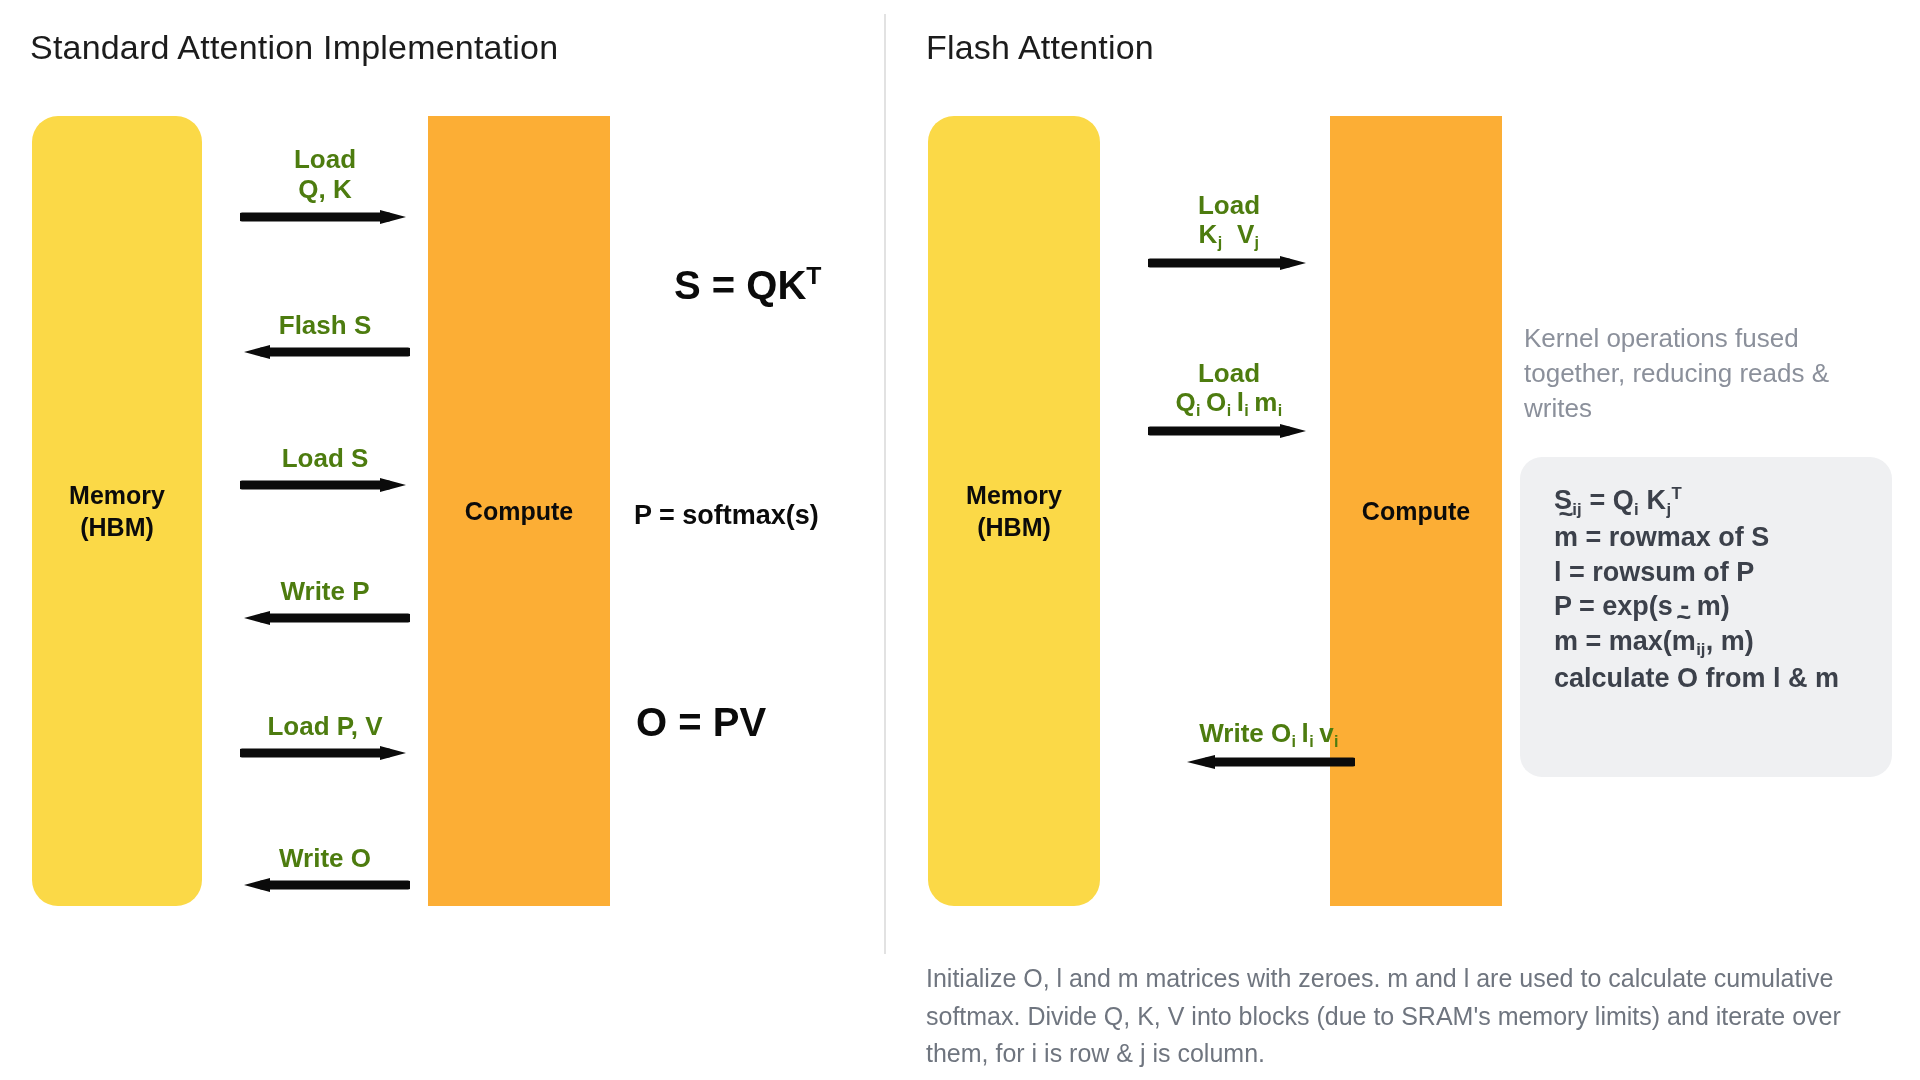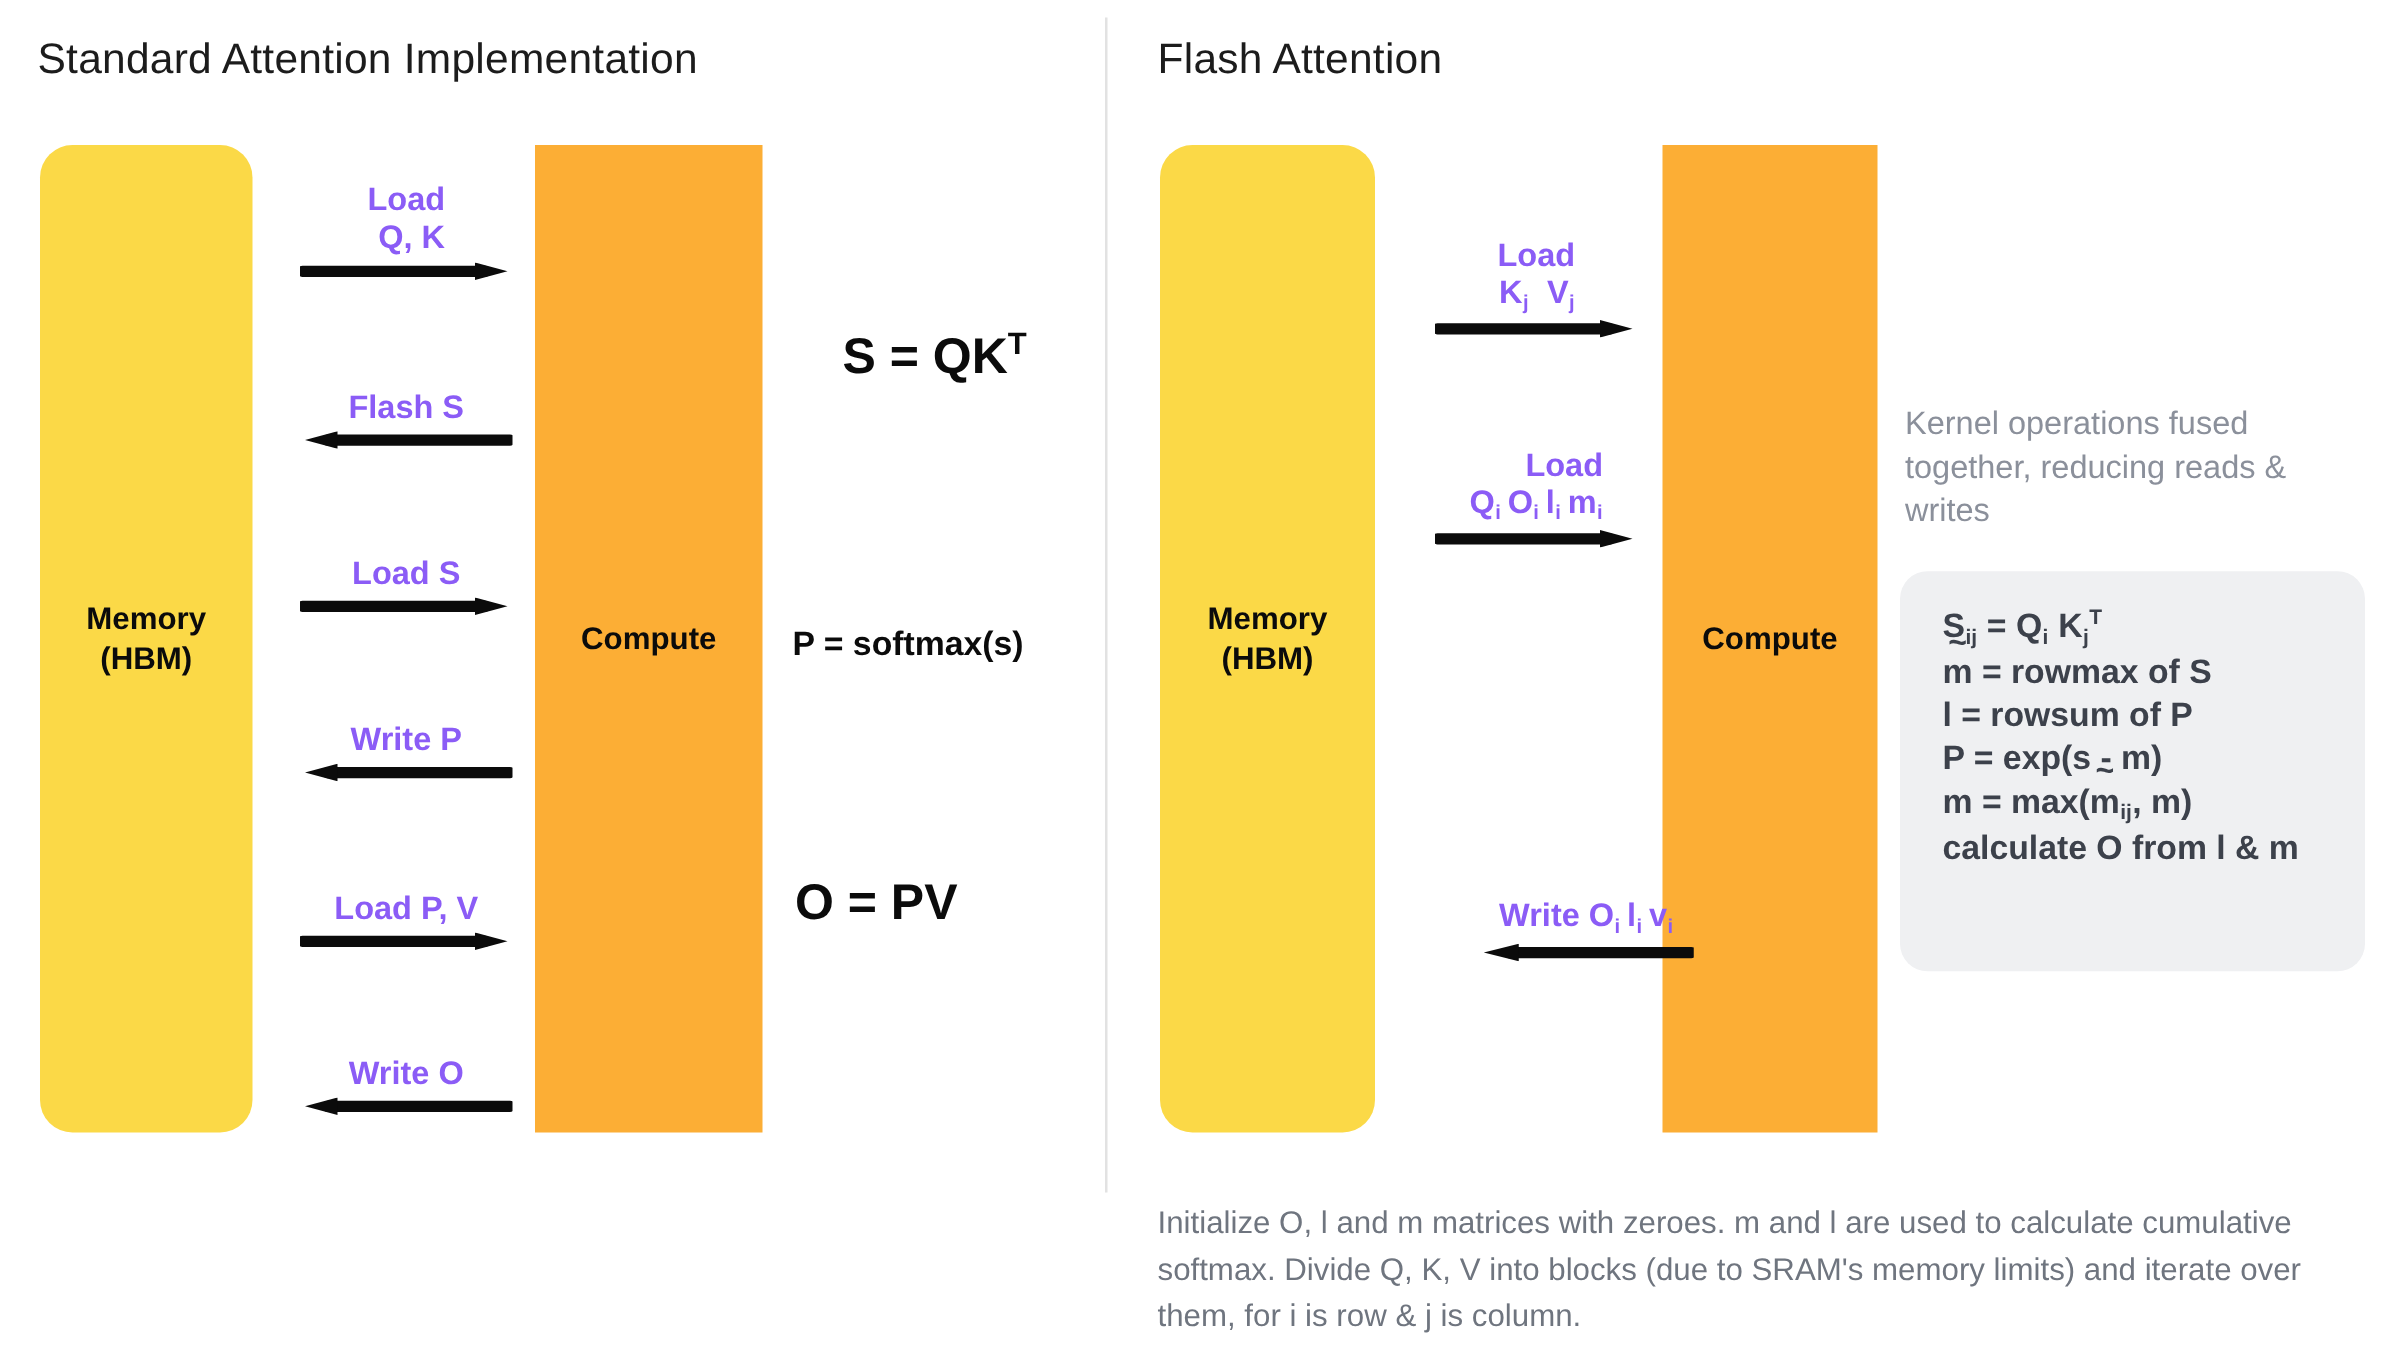--- a/index.html
+++ b/index.html
@@ -48,23 +48,23 @@
 
   
   .arrow-group { position: absolute; }
   .arrow-label {
     position: absolute;
     left: 50%;
     transform: translateX(-50%);
     bottom: 100%;
     font-size: 26px;
     font-weight: 600;
-    color: #8b5cf6;
-    white-space: nowrap;
-    text-align: right;
+    color: #4d7c0f;
+    white-space: nowrap;
+    text-align: center;
     line-height: 1.12;
     padding-bottom: 5px;
   }
   .arrow-label.two-line { line-height: 1.18; }
   .arrow-svg { display: block; }
 
   sub.sb {
     font-size: 0.62em;
     vertical-align: -0.32em;
     font-weight: 600;

